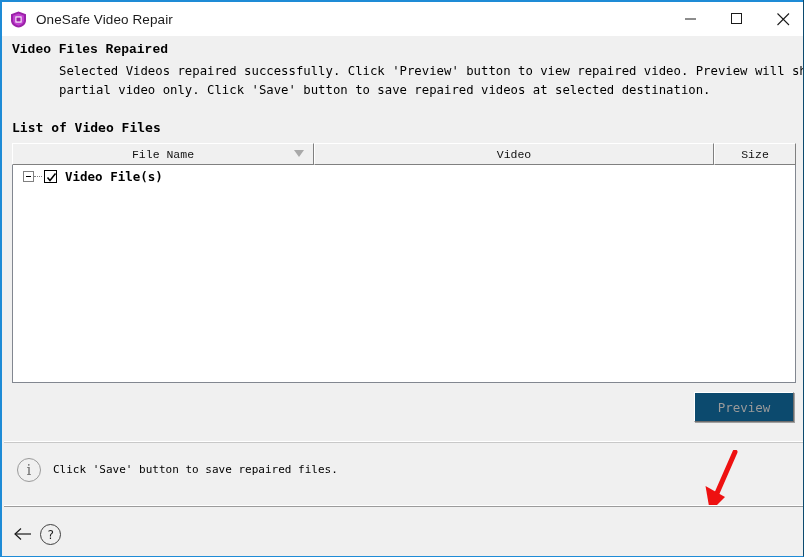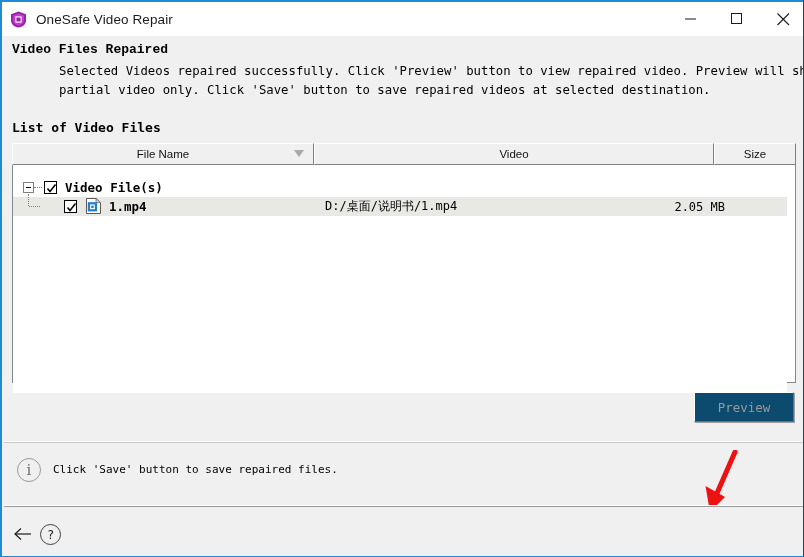--- a/index.html
+++ b/index.html
@@ -125,21 +125,21 @@
   }
   .col {
     box-sizing: border-box;
     height: 22px;
     background: #f0f0f0;
     border: 1px solid #ffffff;
     border-right-color: #808080;
     border-bottom-color: #808080;
     display: flex;
     align-items: center;
-    font-family: Liberation Sans, sans-serif;
+    font-family: Liberation Mono, monospace;
     font-size: 11.5px;
     color: #111111;
     position: relative;
   }
   .col .coltext {
     width: 100%;
     text-align: center;
     white-space: nowrap;
   }
   #col-filename { width: 302px; }
@@ -150,21 +150,21 @@
     right: 9px;
     top: 6px;
     width: 0; height: 0;
     border-left: 5px solid transparent;
     border-right: 5px solid transparent;
     border-top: 7px solid #a9a9a9;
   }
 
   #tree-area {
     position: absolute;
-    left: 11px; top: 176px;
+    left: 11px; top: 165px;
     width: 774px;
     height: 217px;
     background: #ffffff;
     overflow: hidden;
   }
 
   .tree-row {
     position: relative;
     height: 19px;
     display: flex;
@@ -408,41 +408,20 @@
       <span class="expander"></span>
       <span class="guide-dash" style="left:21px; width:8px;"></span>
       <span class="chk" style="left:31px; top:3px;">
         <svg width="11" height="11" viewBox="0 0 11 11">
             <polyline points="1.5,5.5 4,8.5 9.5,1.5" fill="none" stroke="#000000" stroke-width="1.5"></polyline>
           </svg>
       </span>
       <span class="node-label" style="left:52px;">Video File(s)</span>
     </div>
 
-    <div class="tree-row selected">
-      <span class="guide-vert" style="left:15px; top:-3px; height:12px;"></span>
-      <span class="guide-dash" style="left:16px; width:11px;"></span>
-      <span class="chk" style="left:51px; top:3px;">
-        <svg width="11" height="11" viewBox="0 0 11 11">
-            <polyline points="1.5,5.5 4,8.5 9.5,1.5" fill="none" stroke="#000000" stroke-width="1.5"></polyline>
-          </svg>
-      </span>
-      <span class="file-icon" style="left:73px; top:1px;">
-        <svg width="15" height="16" viewBox="0 0 15 16">
-          <path d="M0.5 0.5 H10 L14.5 4.6 V15.5 H0.5 Z" fill="#ffffff" stroke="#5b5b5b" stroke-width="1"></path>
-          <path d="M10 0.5 L14.5 4.6 H10 Z" fill="#d8d8d8" stroke="#5b5b5b" stroke-width="0.7"></path>
-          <rect x="1.8" y="4.2" width="9.2" height="9.2" fill="#1d7fd0"></rect>
-          <rect x="4.0" y="6.4" width="4.8" height="4.8" fill="#ffffff"></rect>
-          <rect x="5.2" y="7.6" width="2.4" height="2.4" fill="#1d7fd0"></rect>
-        </svg>
-      </span>
-      <span class="node-label" style="left:96px;">1.mp4</span>
-      <span class="cell-path">D:/桌面/说明书/1.mp4</span>
-      <span class="cell-size">2.05 MB</span>
-    </div>
 
   </div>
 
   <div class="classic-btn" id="preview-button">Preview</div>
 
   <div id="info-separator"></div>
   <div id="info-bar">
     <div id="info-icon">i</div>
     <div id="info-text">Click 'Save' button to save repaired files.</div>
   </div>

